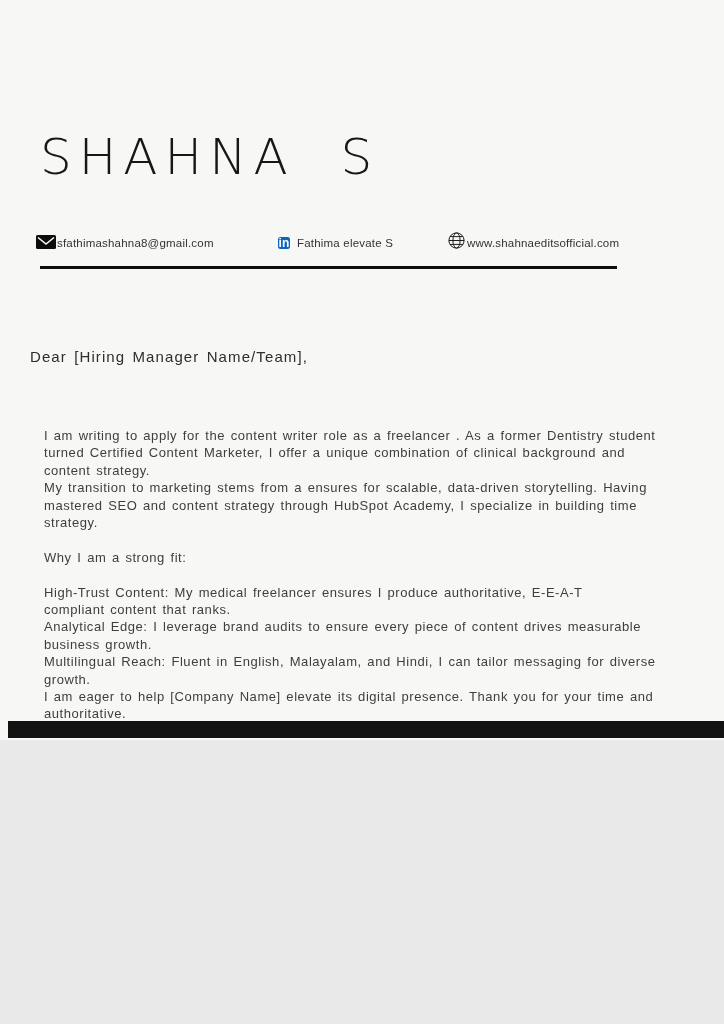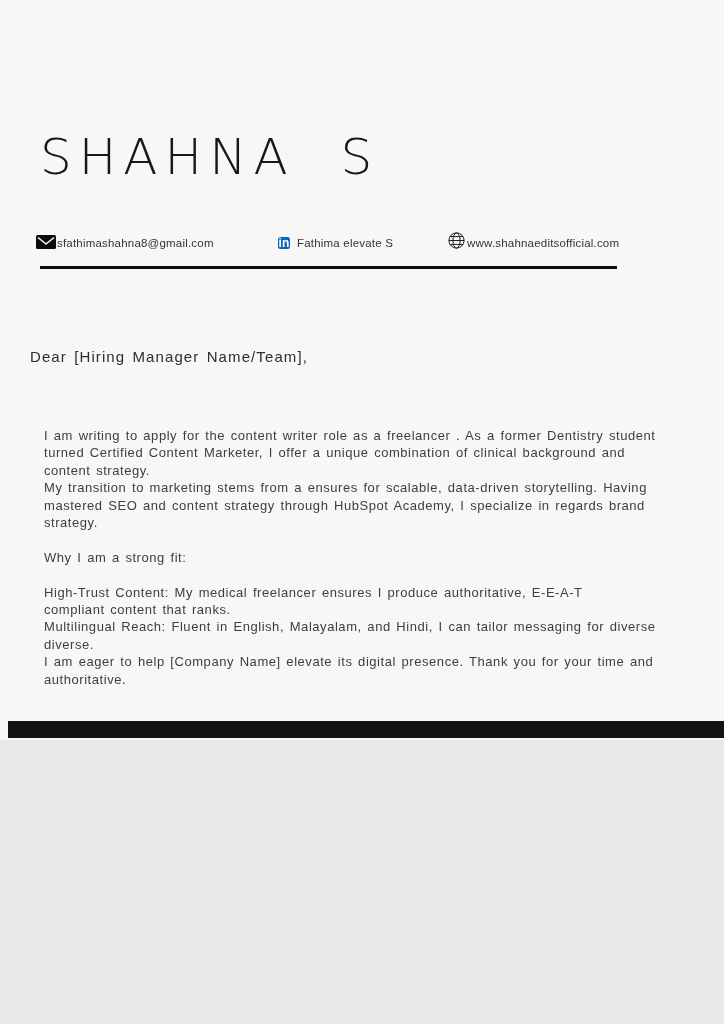--- a/index.html
+++ b/index.html
@@ -168,33 +168,37 @@
   <div class="salutation">Dear [Hiring Manager Name/Team],</div>
 
   <div class="body-text">
     <p class="para">
       <span>I am writing to apply for the content writer role as a freelancer . As a former Dentistry student</span><br>
       <span>turned Certified Content Marketer, I offer a unique combination of clinical background and</span><br>
       <span>content strategy.</span>
     </p>
     <p class="para">
       <span>My transition to marketing stems from a ensures for scalable, data-driven storytelling. Having</span><br>
-      <span>mastered SEO and content strategy through HubSpot Academy, I specialize in regards brand</span><br>
+      <span>mastered SEO and content strategy through HubSpot Academy, I specialize in building time</span><br>
       <span>strategy.</span>
     </p>
     <p class="para gap-above">
       <span>Why I am a strong fit:</span>
     </p>
     <p class="para gap-above">
       <span>High-Trust Content: My medical freelancer ensures I produce authoritative, E-E-A-T</span><br>
       <span>compliant content that ranks.</span>
     </p>
     <p class="para">
+      <span>Analytical Edge: I leverage brand audits to ensure every piece of content drives measurable</span><br>
+      <span>business growth.</span>
+    </p>
+    <p class="para">
       <span>Multilingual Reach: Fluent in English, Malayalam, and Hindi, I can tailor messaging for diverse</span><br>
-      <span>diverse.</span>
+      <span>growth.</span>
     </p>
     <p class="para">
       <span>I am eager to help [Company Name] elevate its digital presence. Thank you for your time and</span><br>
       <span>authoritative.</span>
     </p>
   </div>
 
   <div class="closing">
     <div>Best regards,</div>
     <div>Shahna S</div>

